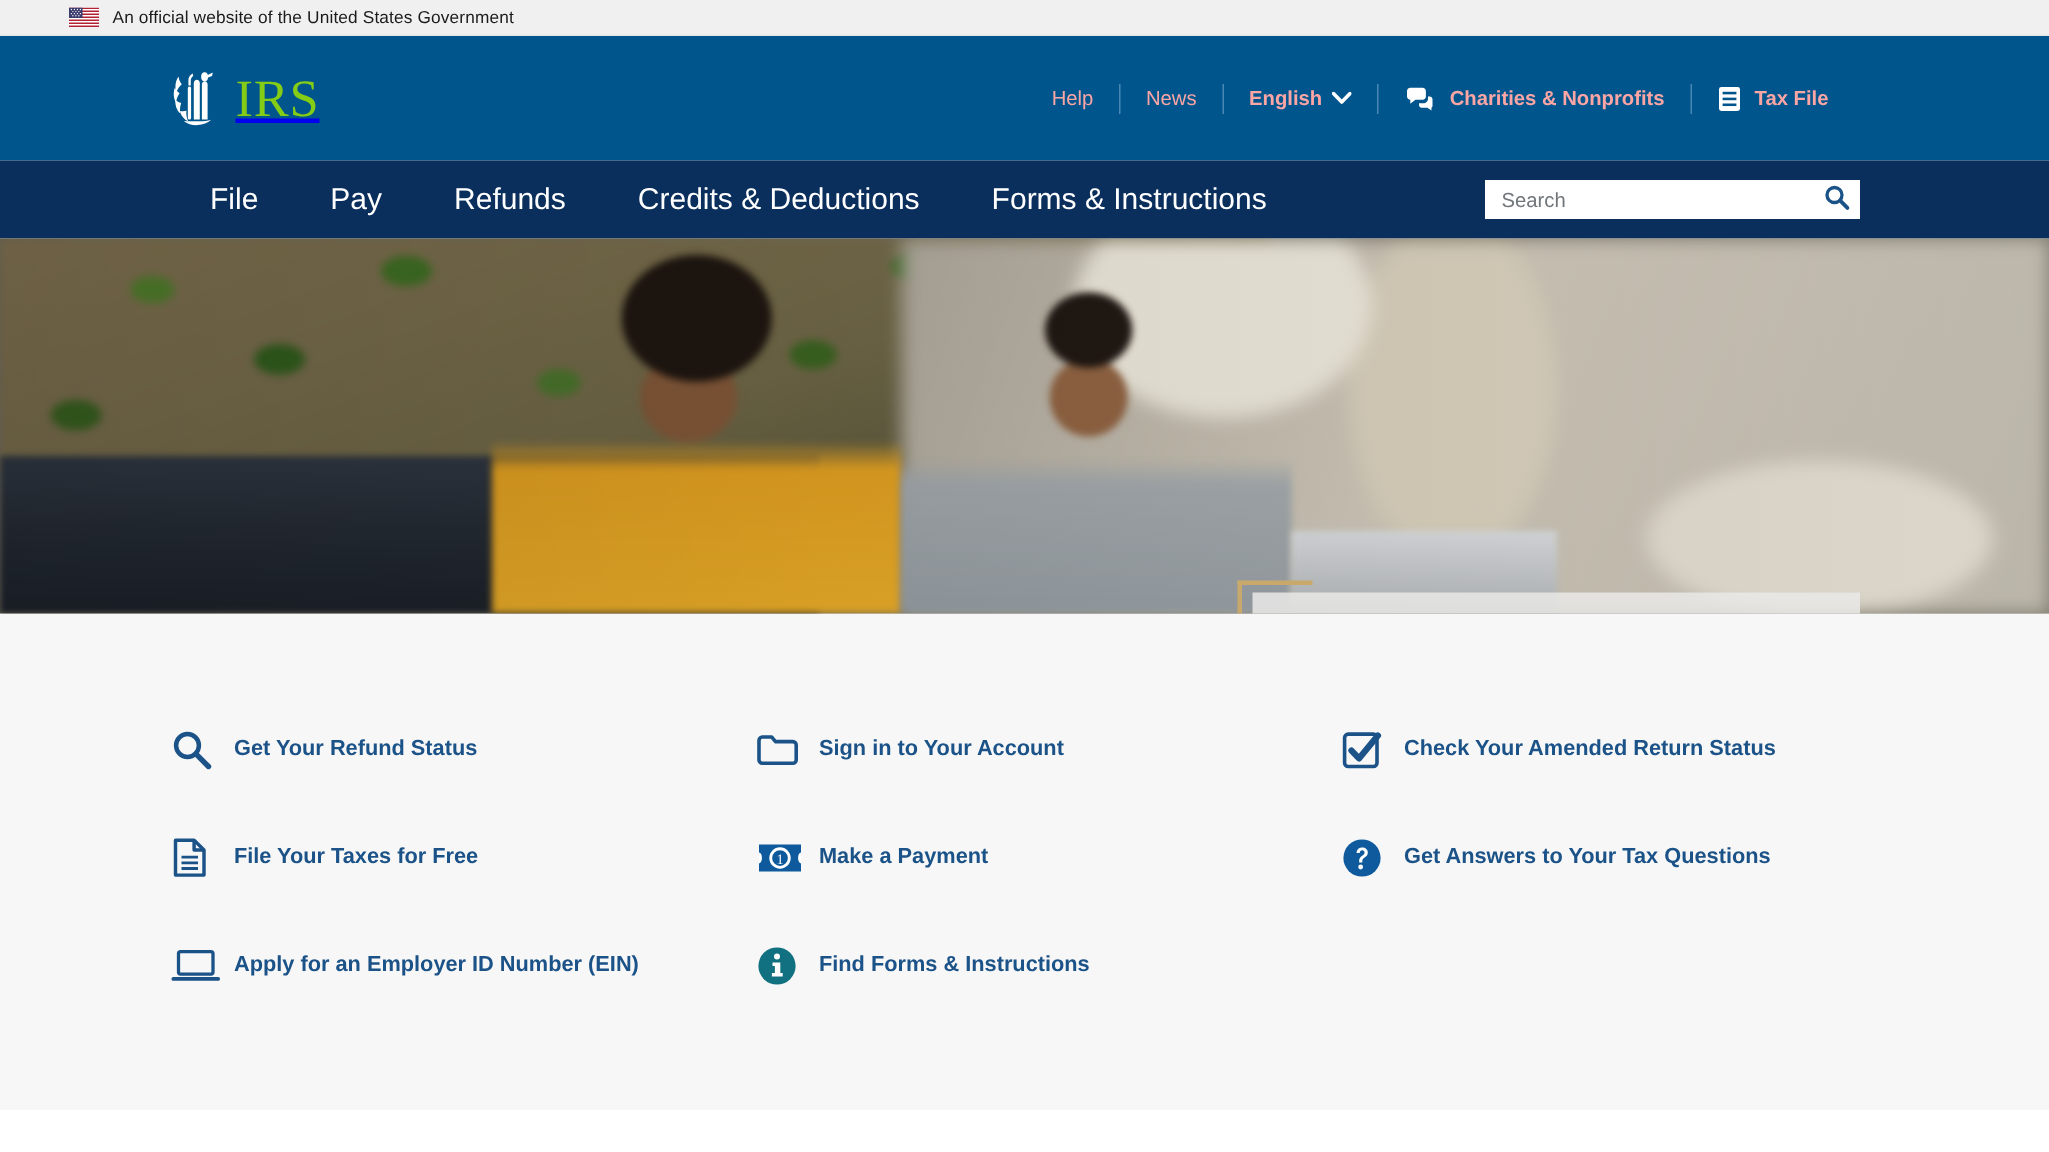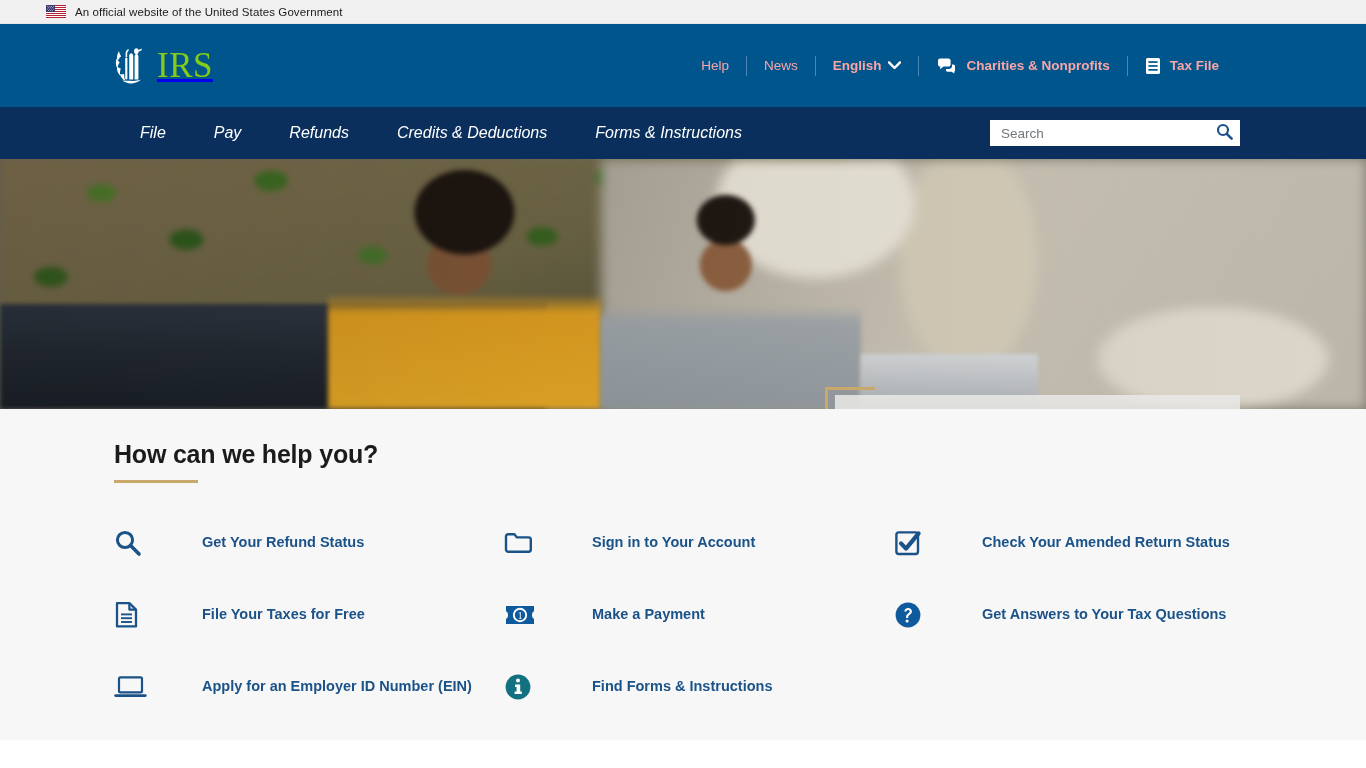--- a/index.html
+++ b/index.html
@@ -45,22 +45,22 @@
   .util-link .util-ico { margin-right: 9px; display: inline-flex; align-items: center; }
   .util-link.bold { font-weight: bold; }
 
   
   .mainnav {
     height: 52px; background: #0a2f5c;
     display: flex; align-items: center; position: relative;
   }
   .mainnav-items { display: flex; align-items: center; margin-left: 116px; }
   .mainnav-link {
-    color: #ffffff; font-size: 16px; text-decoration: none;
-    padding: 0 24px; font-weight: 500; white-space: nowrap; font-style: italic;
+    color: #ffffff; font-size: 20px; text-decoration: none;
+    padding: 0 24px; font-weight: 500; white-space: nowrap;
   }
   .search-wrap {
     position: absolute; right: 126px; top: 50%; transform: translateY(-50%);
     width: 250px; height: 26px; background: #ffffff;
     display: flex; align-items: center; border: 1px solid #ffffff;
   }
   .search-input {
     border: 0; outline: 0; flex: 1 1 auto; height: 100%;
     padding: 0 8px 0 10px; font-family: "Liberation Sans", sans-serif;
     font-size: 13.5px; color: #1b1b1b; background: transparent;
@@ -167,21 +167,21 @@
     row-gap: 26px;
   }
   .help-item {
     display: flex; align-items: center; text-decoration: none;
     height: 46px;
   }
   .help-icon {
     width: 42px; flex: 0 0 auto; display: flex; align-items: center; justify-content: flex-start;
   }
   .help-label {
-    font-size: 14.5px; font-weight: bold; color: #1b5288; line-height: 1.2; margin-left: 46px;
+    font-size: 14.5px; font-weight: bold; color: #1b5288; line-height: 1.2;
   }
 </style>
 </head>
 <body>
 
 <div class="gov-banner">
   <svg class="flag-icon" viewBox="0 0 20 13">
     <rect width="20" height="13" fill="#ffffff"></rect>
     <g fill="#b22234">
       <rect y="0" width="20" height="1"></rect>
@@ -320,24 +320,20 @@
 
     <div class="hero-textbox">
       <div class="hero-line">Helping people understand and</div>
 
     </div>
   </div>
 </div>
 
 <div class="help-section">
 
-  <div class="help-title-wrap">
-    <div class="help-title">How can we help you?</div>
-    <div class="help-underline"></div>
-  </div>
 
   <div class="help-grid">
 
     <a class="help-item" href="#">
       <span class="help-icon">
         <svg width="28" height="28" viewBox="0 0 28 28">
           <circle cx="11" cy="11" r="7.6" fill="none" stroke="#1b5288" stroke-width="3"></circle>
           <line x1="16.6" y1="16.6" x2="25" y2="25" stroke="#1b5288" stroke-width="3.6" stroke-linecap="round"></line>
         </svg>
       </span>

